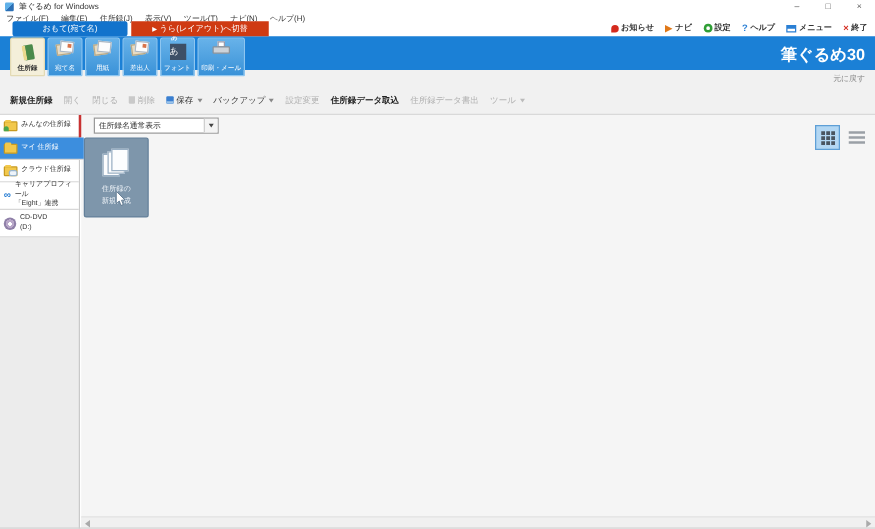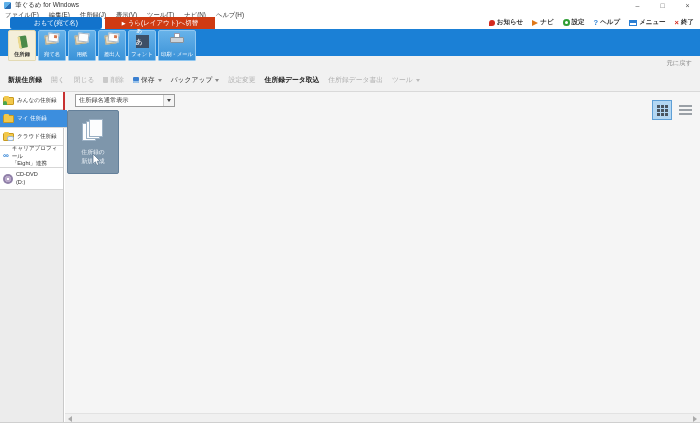--- a/index.html
+++ b/index.html
@@ -238,20 +238,21 @@
         <div class="tlabel">フォント</div>
       </div>
       <div class="tab wide">
         <div class="ticon tico-print">
             <div class="pr-paper"></div>
             <div class="pr-body"></div>
           </div>
         <div class="tlabel">印刷・メール</div>
       </div>
     </div>
+    <div class="logo">筆ぐるめ30</div>
   </div>
 
   <div class="toolbar-area">
     <div class="undo">元に戻す</div>
     <div class="tools">
       <span class="tool strong">
         <span>新規住所録</span>
       </span>
       <span class="tool disabled">
         <span>開く</span>

